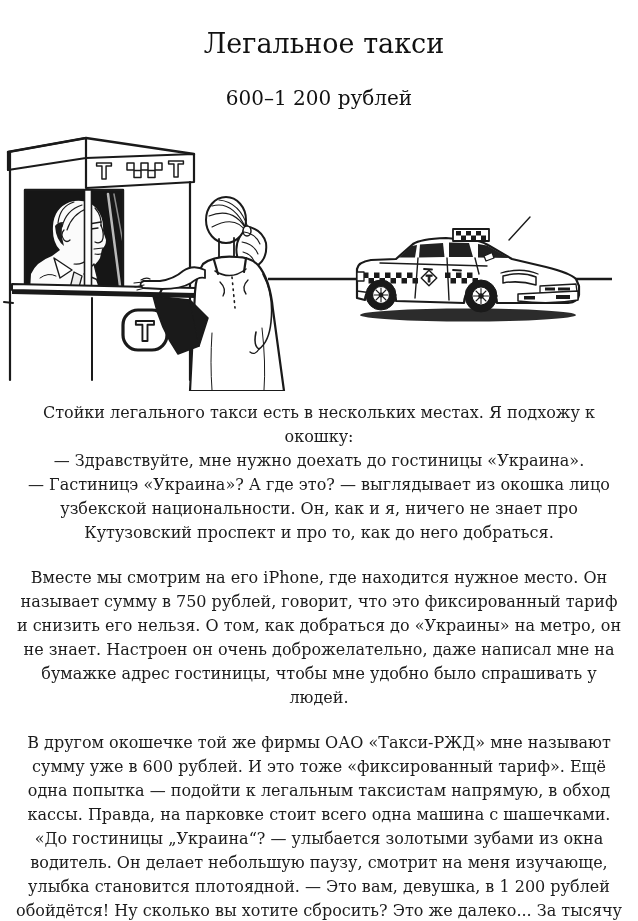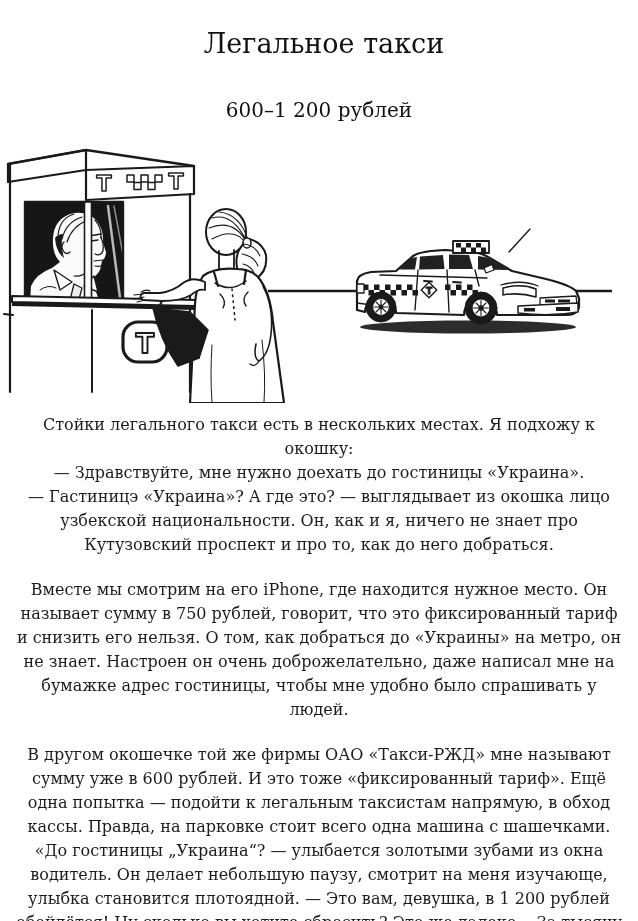--- a/index.html
+++ b/index.html
@@ -9,21 +9,21 @@
     color:#1c1c1c;
   }
   .page{width:638px;}
   .page-title{
     font-family:"DejaVu Serif", serif;
     font-size:27px;font-weight:400;line-height:1.2;
     text-align:center;margin:28px 0 0 10px;color:#111;
   }
   .price-range{
     font-size:20px;line-height:1.2;text-align:center;
-    margin-top:38px;color:#111;
+    margin-top:26px;color:#111;
   }
   figure.illustration{margin:18px 0 10px 0;padding:0;}
   figure.illustration svg{display:block;}
   .article{padding:0 13px;font-size:16px;line-height:24px;}
   .article p{margin:0 0 21px 0;white-space:pre-line;text-align:center;}
 </style>
 </head>
 <body>
 
 <div class="page">

